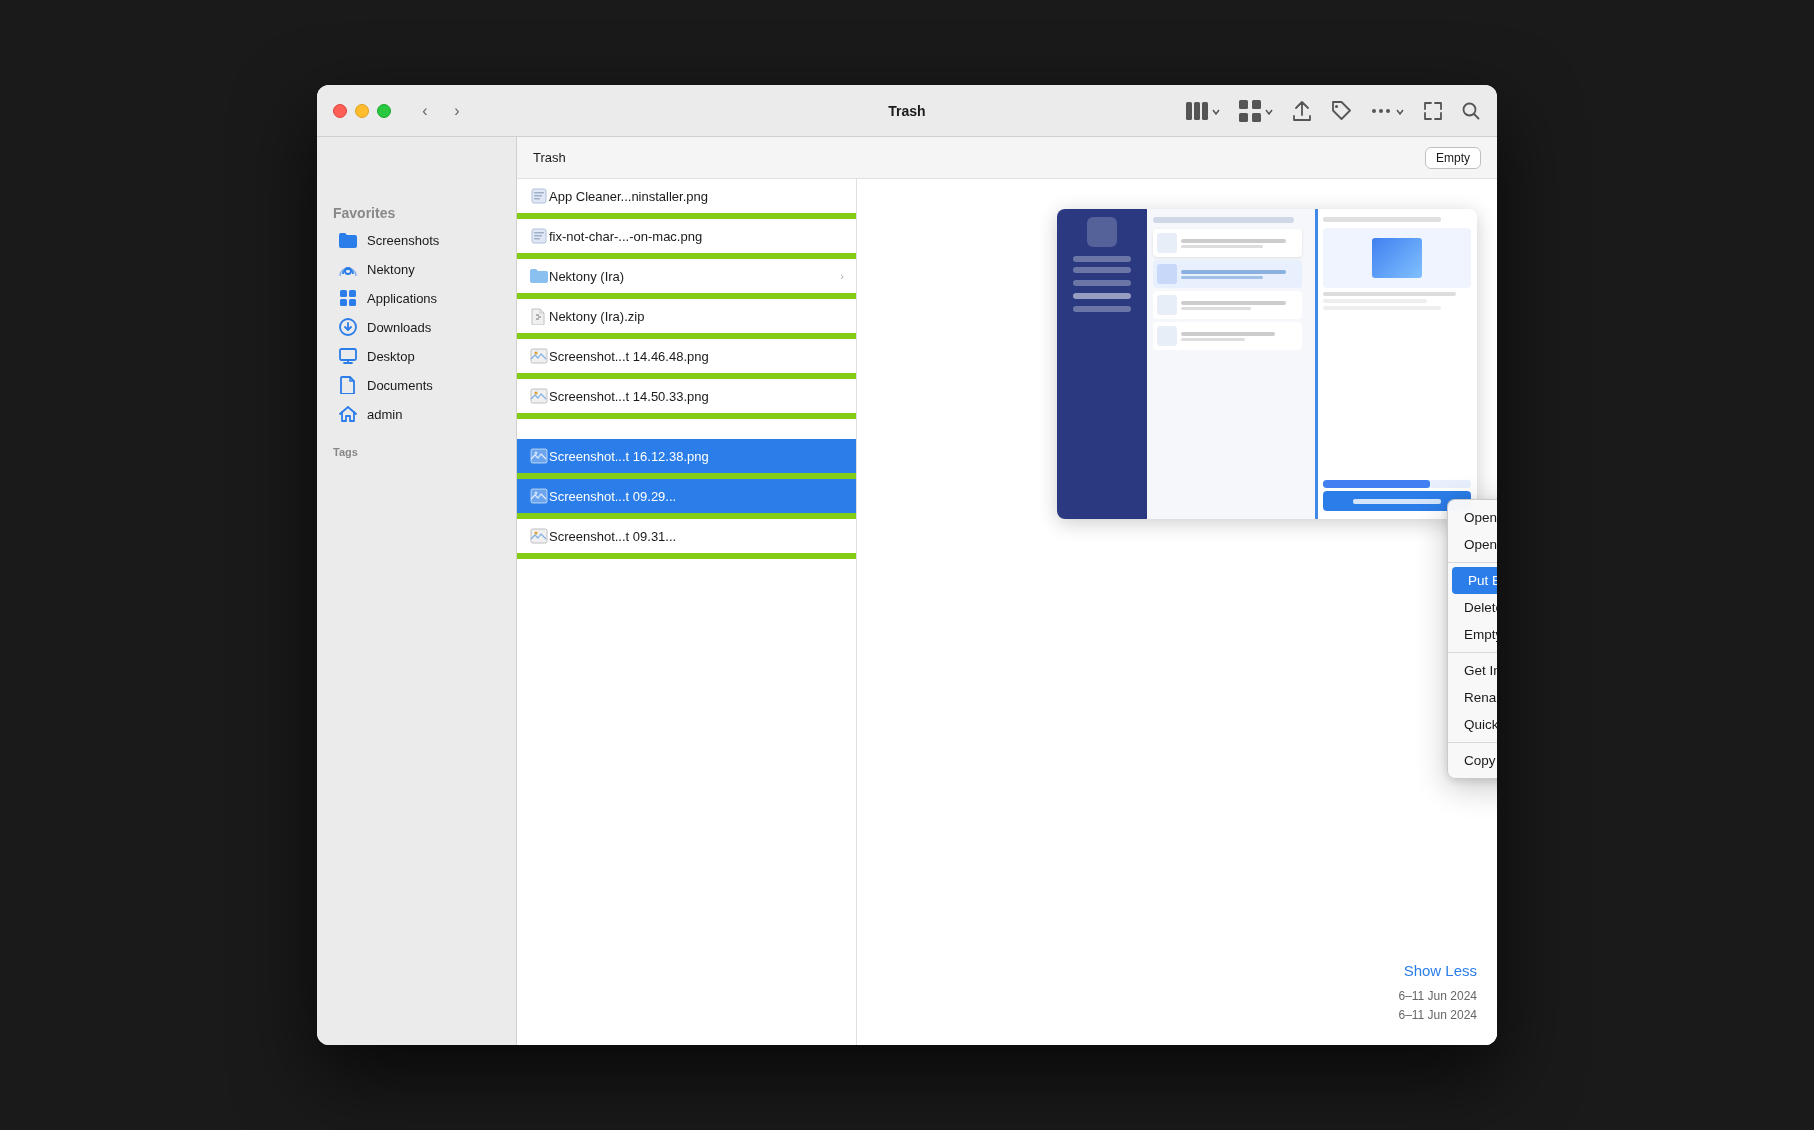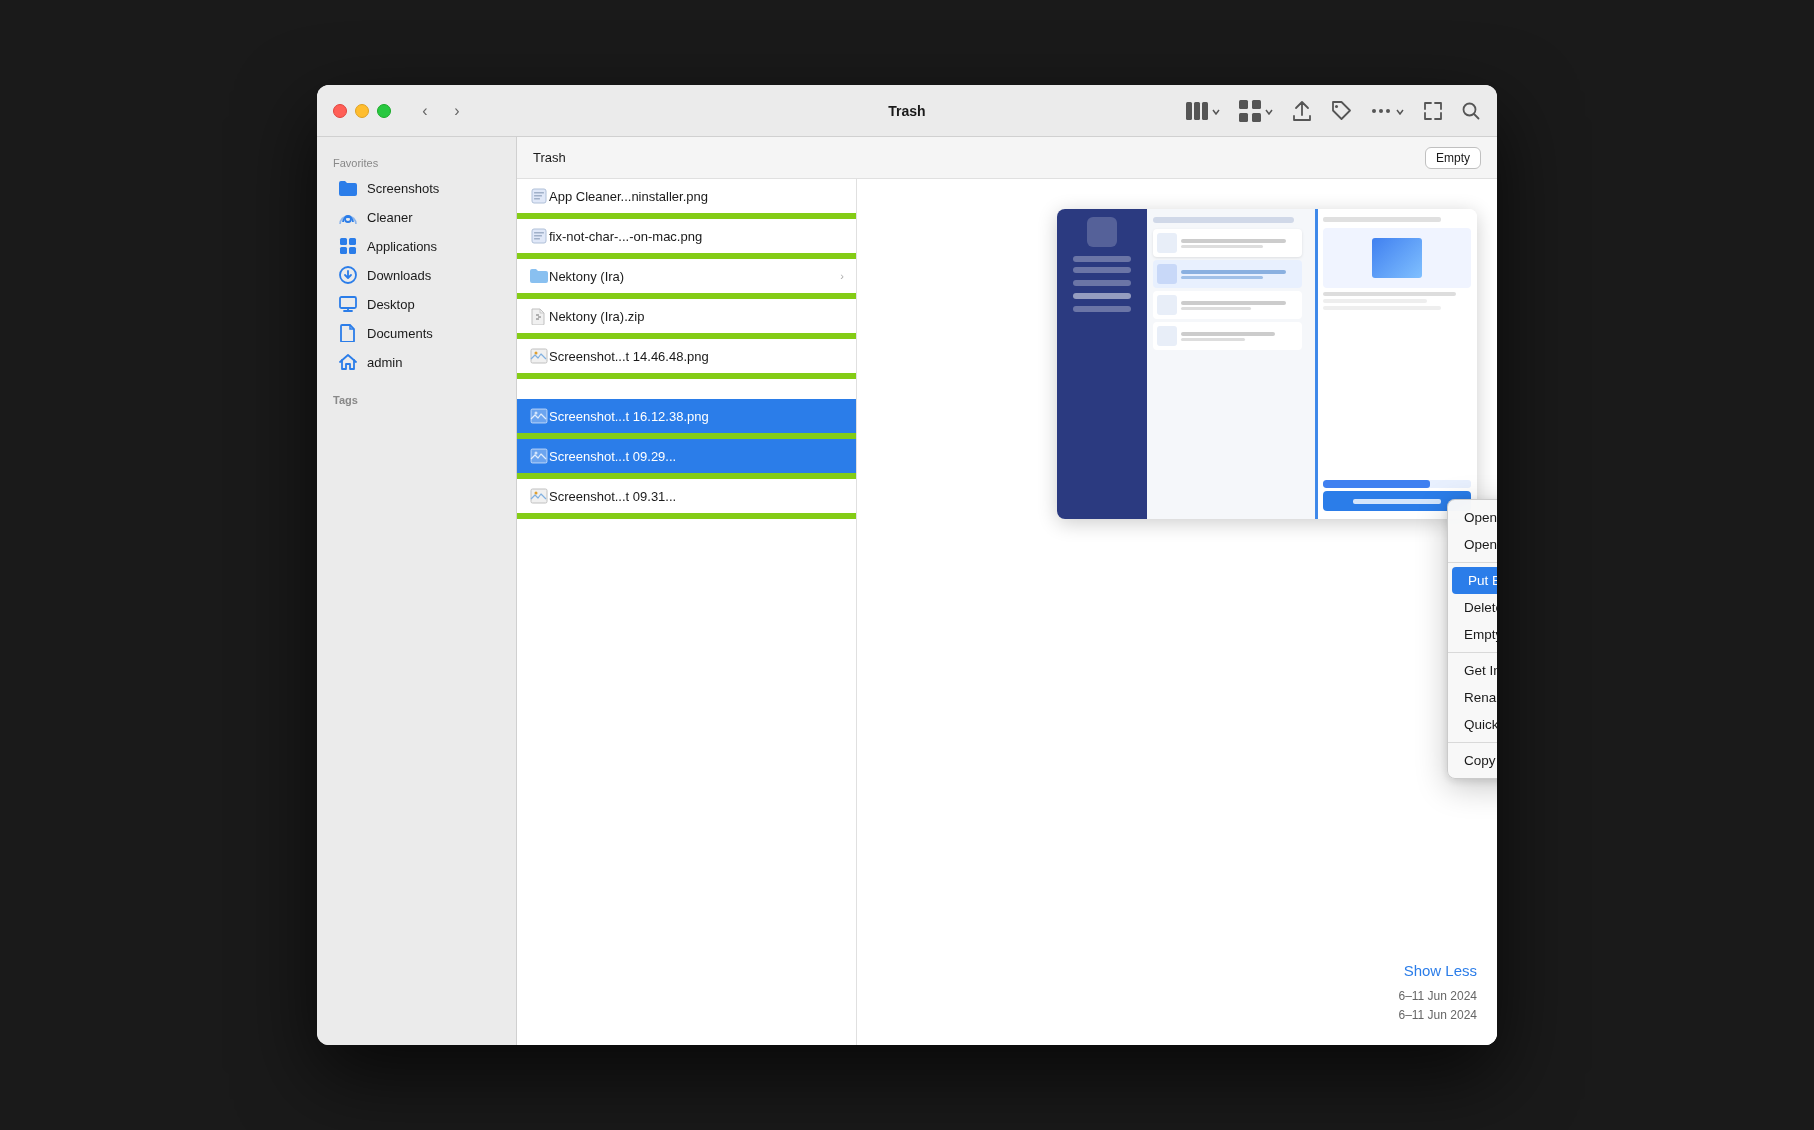--- a/index.html
+++ b/index.html
@@ -95,26 +95,27 @@
     
     .sidebar {
       width: 200px;
       background: #ebebeb;
       border-right: 1px solid #d0d0d0;
       padding: 12px 0;
       flex-shrink: 0;
       overflow-y: auto;
     }
     .sidebar-section-label {
-      font-size: 11px;
-      font-weight: 400;
+      font-size: 14px;
+      font-weight: 700;
       color: #888;
       padding: 8px 16px 4px;
       text-transform: none;
       letter-spacing: 0;
+      margin-top: 48px;
     }
     .sidebar-item {
       display: flex;
       align-items: center;
       gap: 10px;
       padding: 5px 16px;
       cursor: pointer;
       border-radius: 6px;
       margin: 1px 6px;
       font-size: 13px;
@@ -382,21 +383,21 @@
       </div>
 
       <div class="sidebar-item">
         <div class="sidebar-icon icon-blue">
           <svg width="18" height="18" viewBox="0 0 18 18" fill="none">
             <circle cx="9" cy="11" r="3" stroke="currentColor" stroke-width="1.8" fill="none"></circle>
             <path d="M4 14c0-2.8 2.2-5 5-5s5 2.2 5 5" stroke="currentColor" stroke-width="1.8" fill="none"></path>
             <path d="M1 16c0-4.4 3.6-8 8-8s8 3.6 8 8" stroke="currentColor" stroke-width="1.5" fill="none" opacity="0.5"></path>
           </svg>
         </div>
-        <span>Cleaner</span>
+        <span>Nektony</span>
       </div>
 
       <div class="sidebar-item">
         <div class="sidebar-icon icon-blue">
           <svg width="18" height="18" viewBox="0 0 18 18" fill="none">
             <rect x="1" y="1" width="7" height="7" rx="1.5" fill="currentColor"></rect>
             <rect x="10" y="1" width="7" height="7" rx="1.5" fill="currentColor"></rect>
             <rect x="1" y="10" width="7" height="7" rx="1.5" fill="currentColor"></rect>
             <rect x="10" y="10" width="7" height="7" rx="1.5" fill="currentColor"></rect>
           </svg>
@@ -509,20 +510,30 @@
             <div class="file-icon">
               <svg width="18" height="18" viewBox="0 0 18 18" fill="none">
                 <rect x="1" y="2" width="16" height="14" rx="1.5" fill="#f0f0f0" stroke="#c0c0c0" stroke-width="1"></rect>
                 <circle cx="6" cy="6" r="1.5" fill="#e0a030"></circle>
                 <path d="M1 12l4-4 3 3 3-4 5 5" stroke="#80b0e0" stroke-width="1.2" fill="none" stroke-linejoin="round"></path>
               </svg>
             </div>
             <span>Screenshot...t 14.46.48.png</span>
           </div>
 
+          <div class="file-item">
+            <div class="file-icon">
+              <svg width="18" height="18" viewBox="0 0 18 18" fill="none">
+                <rect x="1" y="2" width="16" height="14" rx="1.5" fill="#f0f0f0" stroke="#c0c0c0" stroke-width="1"></rect>
+                <circle cx="6" cy="6" r="1.5" fill="#e0a030"></circle>
+                <path d="M1 12l4-4 3 3 3-4 5 5" stroke="#80b0e0" stroke-width="1.2" fill="none" stroke-linejoin="round"></path>
+              </svg>
+            </div>
+            <span>Screenshot...t 14.50.33.png</span>
+          </div>
 
           <div class="file-item selected">
             <div class="file-icon">
               <svg width="18" height="18" viewBox="0 0 18 18" fill="none">
                 <rect x="1" y="2" width="16" height="14" rx="1.5" fill="rgba(255,255,255,0.3)" stroke="rgba(255,255,255,0.6)" stroke-width="1"></rect>
                 <circle cx="6" cy="6" r="1.5" fill="rgba(255,255,255,0.7)"></circle>
                 <path d="M1 12l4-4 3 3 3-4 5 5" stroke="rgba(255,255,255,0.8)" stroke-width="1.2" fill="none" stroke-linejoin="round"></path>
               </svg>
             </div>
             <span>Screenshot...t 16.12.38.png</span>

